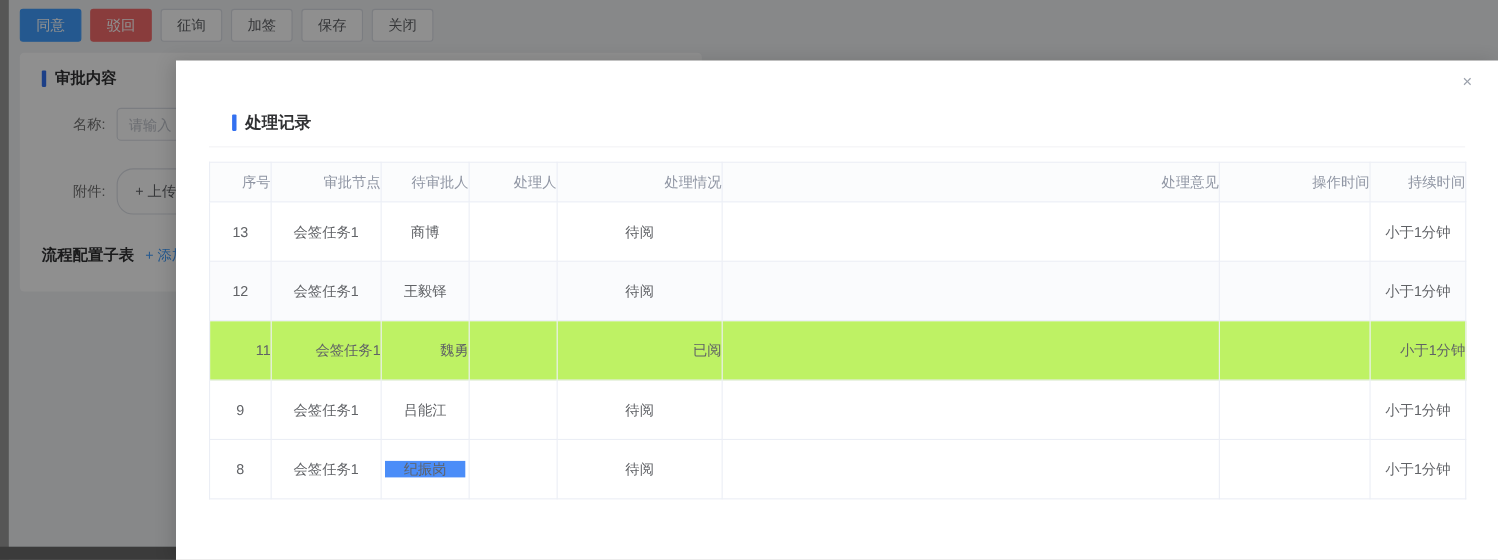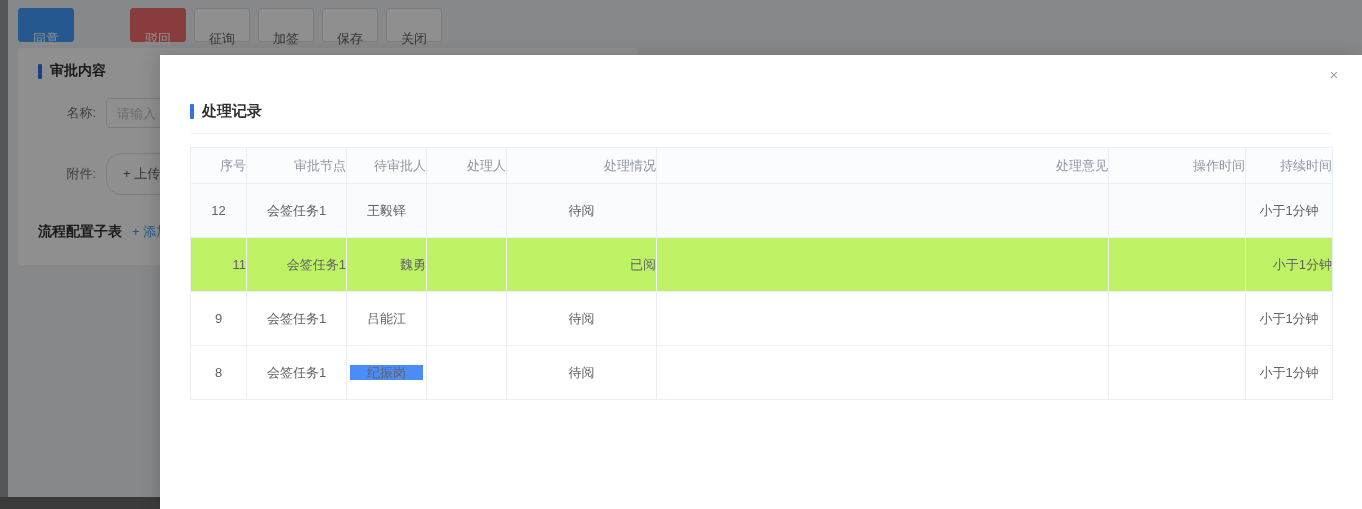--- a/index.html
+++ b/index.html
@@ -6,25 +6,25 @@
   html,body { width:1362px; height:509px; overflow:hidden;
     font-family:"Liberation Sans", sans-serif; }
   .stage { position:relative; width:1362px; height:509px; background:#f0f2f5; overflow:hidden; }
 
   
   .page { position:absolute; inset:0; background:#f0f2f5; }
   .edge-strip-left { position:absolute; left:0; top:0; bottom:0; width:8px; background:#9a9a9a; }
   .edge-strip-bottom { position:absolute; left:0; right:0; bottom:0; height:12px; background:#6a6a6a; }
 
   .toolbar { position:absolute; top:8px; left:18px; display:flex; gap:8px; }
-  .btn { height:30px; padding:16px 14px; font-size:13px; line-height:28px; border-radius:3px;
+  .btn { height:30px; padding:0 14px; font-size:13px; line-height:28px; border-radius:3px;
          border:1px solid #dcdfe6; background:#fff; color:#606266; cursor:pointer;
          font-family:"Liberation Sans", sans-serif; }
   .btn.primary { background:#409eff; border-color:#409eff; color:#fff; }
-  .btn.danger  { background:#f56c6c; border-color:#f56c6c; color:#fff;margin-left:48px; }
+  .btn.danger  { background:#f56c6c; border-color:#f56c6c; color:#fff; }
 
   .card { position:absolute; left:18px; top:48px; width:620px; height:217px;
           background:#fff; border-radius:4px; padding:14px 0 0 20px; }
   .card-title { display:flex; align-items:center; gap:8px; font-size:14px; font-weight:bold; color:#303133; }
   .accent { width:4px; height:15px; background:#3370f0; border-radius:1px; flex:0 0 auto; }
   .field-row { display:flex; align-items:center; margin-top:18px; }
   .field-row.second { margin-top:25px; }
   .field-label { width:58px; text-align:right; font-size:13px; color:#737373; margin-right:10px; flex:0 0 auto; }
   .text-input { width:130px; height:30px; border:1px solid #dcdfe6; border-radius:4px;
                 padding:0 10px; font-size:13px; color:#606266; background:#fff;
@@ -41,21 +41,21 @@
   .mask { position:absolute; inset:0; background:rgba(0,0,0,0.44); z-index:10; }
 
   
   .drawer { position:absolute; left:160px; top:55px; right:0; bottom:0; background:#fff; z-index:20;
             box-shadow:-4px 0 16px rgba(0,0,0,0.15); }
   .drawer-close { position:absolute; top:10px; right:18px; width:20px; height:20px; line-height:20px;
                   text-align:center; color:#9aa0ab; font-size:15px; cursor:pointer; background:none; border:none;
                   font-family:"Liberation Sans", sans-serif; }
   .drawer-body { padding:46px 30px 0 30px; }
   .section-title { display:flex; align-items:center; gap:8px; font-size:15px; font-weight:bold;
-                   color:#303133; height:20px; }
+                   color:#303133; height:20px;margin-left:21px; }
   .divider { height:1px; background:#f2f3f5; margin-top:12px; }
 
   table.records { margin-top:13px; width:1142px; border-collapse:collapse; table-layout:fixed;
                   font-size:13px; color:#606266; }
   table.records th { height:36px; font-weight:400; color:#8f95a3; background:#fbfcfd;
                      border:1px solid #ebeef5; text-align:right; }
   table.records td { height:54px; border:1px solid #ebeef5; text-align:center; background:#fff; }
   tr.striped td { background:#fafbfd; }
   tr.hovered td { background:#bef264;text-align:right; }
   .sel { background:#4b8df8; padding:0 17px; }
@@ -131,20 +131,30 @@
             <th>审批节点</th>
             <th>待审批人</th>
             <th>处理人</th>
             <th>处理情况</th>
             <th>处理意见</th>
             <th>操作时间</th>
             <th>持续时间</th>
           </tr>
         </thead>
         <tbody id="records-tbody">
+            <tr>
+    <td>13</td>
+    <td>会签任务1</td>
+    <td><span>商博</span></td>
+    <td></td>
+    <td>待阅</td>
+    <td></td>
+    <td></td>
+    <td>小于1分钟</td>
+  </tr>
             <tr class="striped">
     <td>12</td>
     <td>会签任务1</td>
     <td><span>王毅铎</span></td>
     <td></td>
     <td>待阅</td>
     <td></td>
     <td></td>
     <td>小于1分钟</td>
   </tr>

